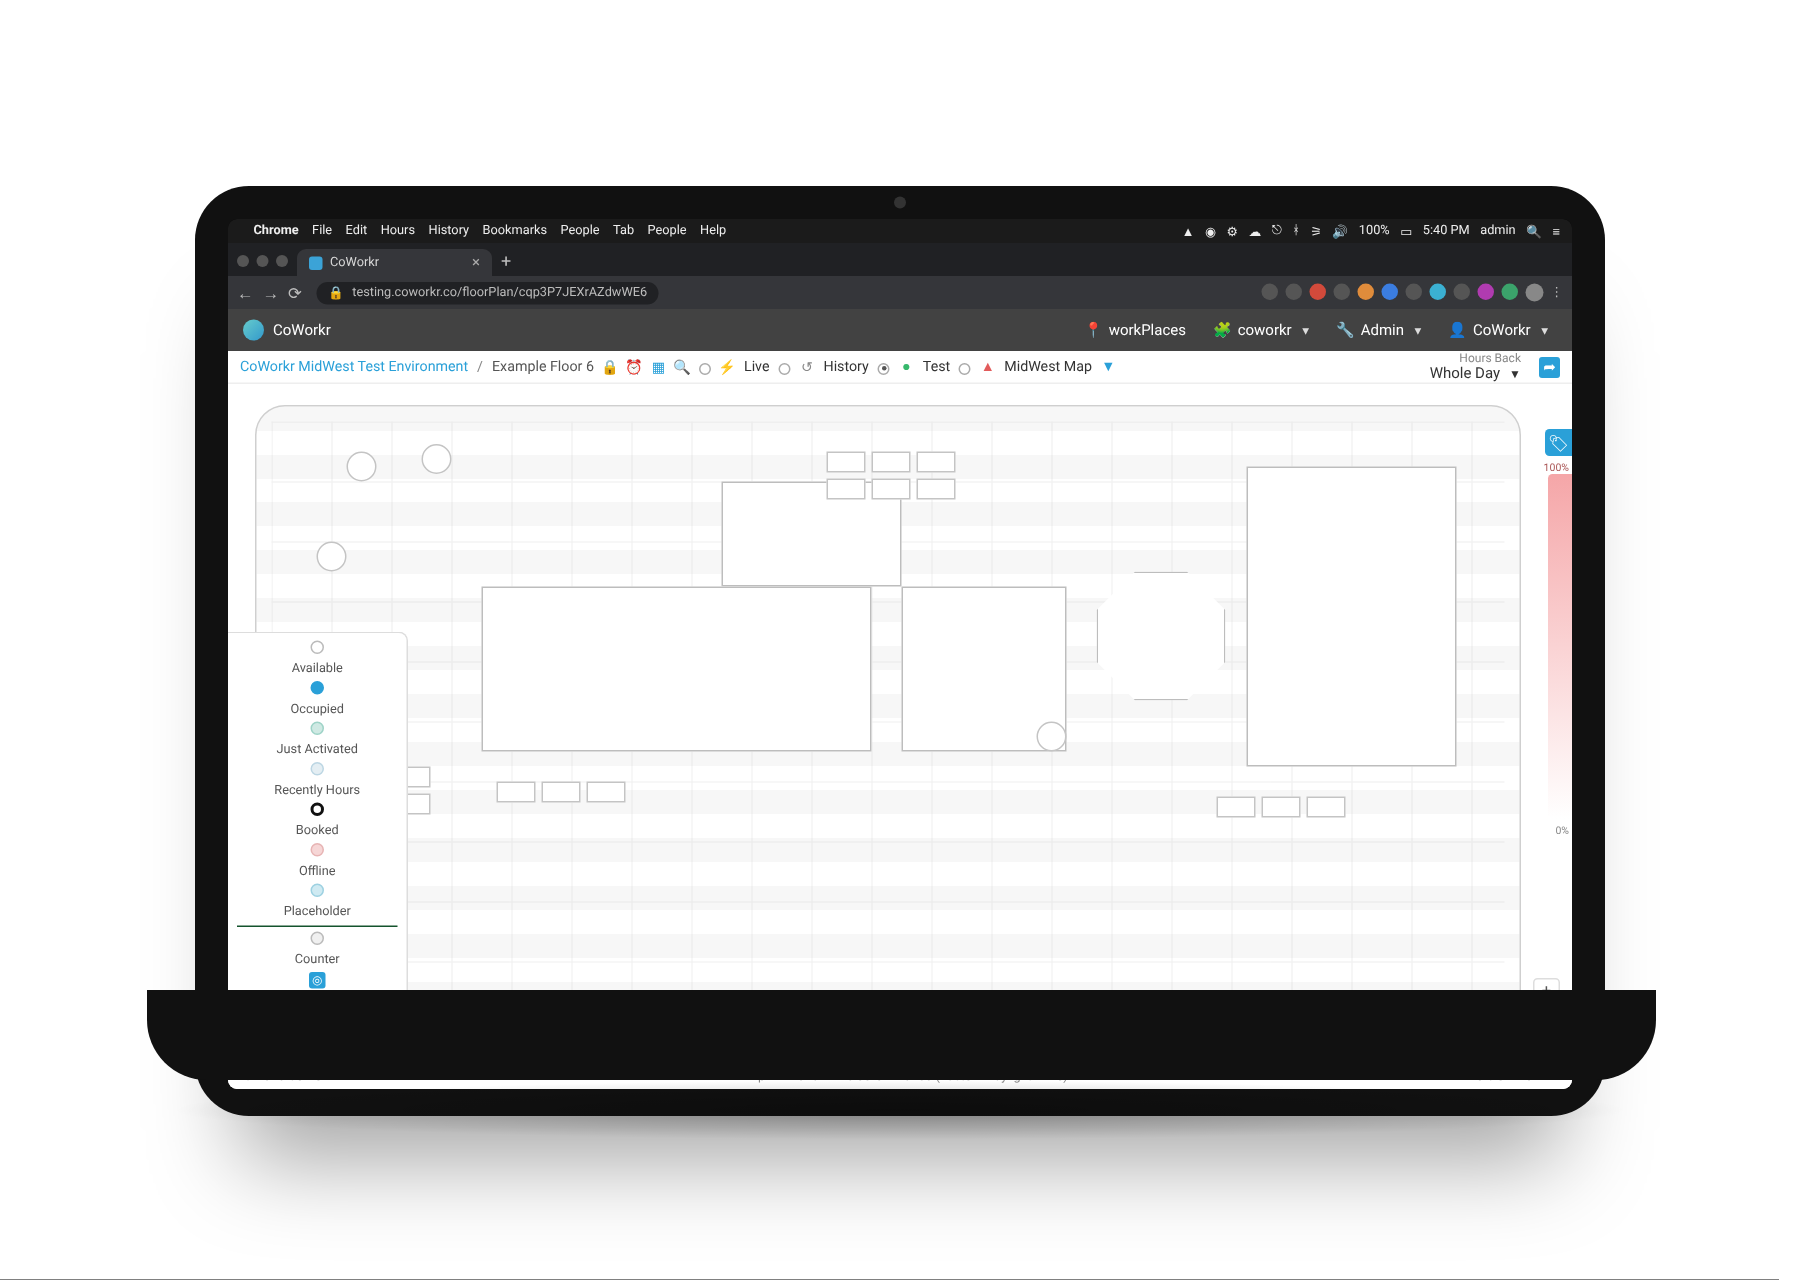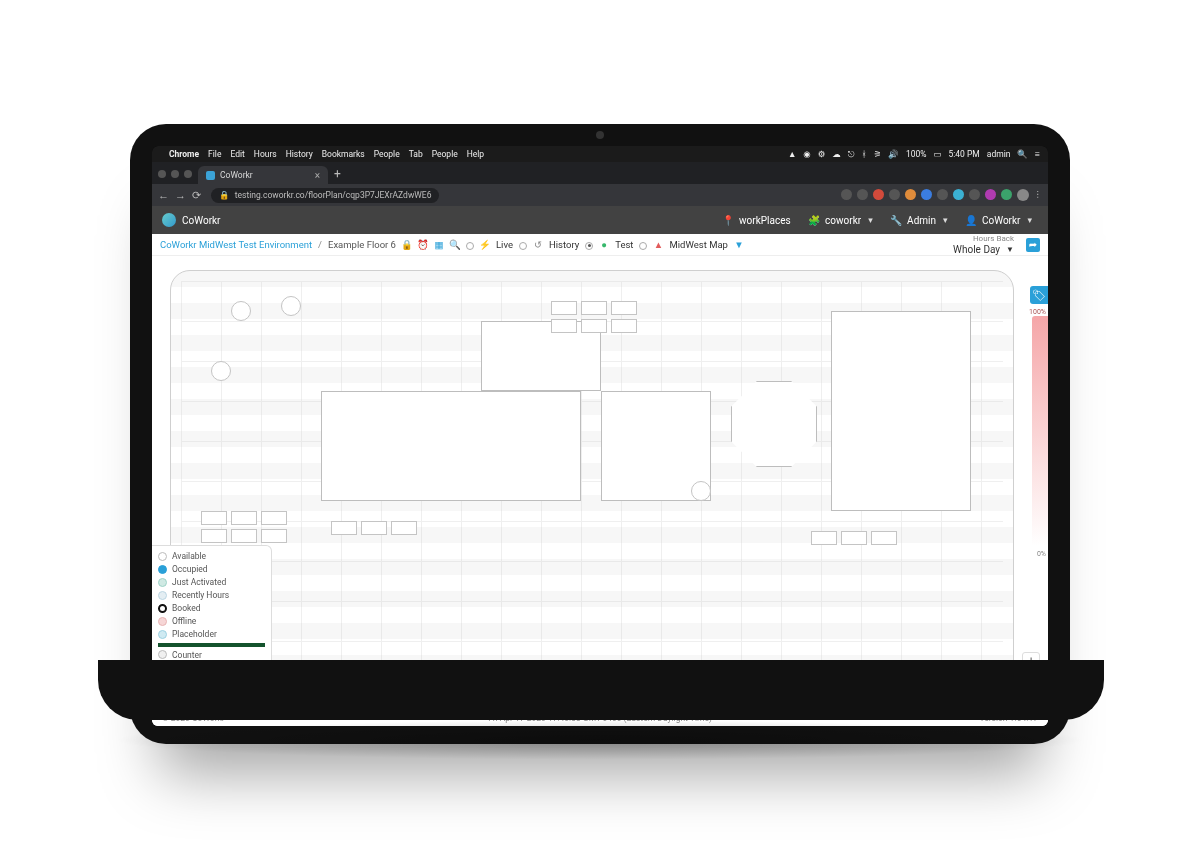--- a/index.html
+++ b/index.html
@@ -169,21 +169,21 @@
   .heat-bot{ position:absolute; right:2px; top:294px; font-size:7px; color:#888;}
   .tag-btn{ position:absolute; right:0; top:30px; width:18px;height:18px; background:#2aa0d8;
     border-radius:3px 0 0 3px; color:#fff; display:flex;align-items:center;justify-content:center; font-size:11px;}
 
   
   .legend{
     position:absolute; left:0; bottom:46px; width:120px;
     background:#fff; border:1px solid #ddd; border-left:none; border-radius:0 6px 6px 0;
     padding:4px 6px; font-size:8.5px; color:#555;
   }
-  .legend .row{ display:flex; align-items:center; gap:5px; padding:1.5px 0;}
+  .legend .row{ display:flex; align-items:center; gap:5px; padding:1.5px 0;flex-direction:column;}
   .dot{ width:9px;height:9px;border-radius:50%; border:1px solid #bbb; background:#fff; flex-shrink:0;}
   .dot.occ{ background:#2aa0d8; border-color:#2aa0d8;}
   .dot.act{ background:#cfe9e3; border-color:#9ed3c7;}
   .dot.rec{ background:#e4eef3; border-color:#bcd6e3;}
   .dot.book{ background:#fff; border:2px solid #111;}
   .dot.off{ background:#f6d6d6; border-color:#e7b4b4;}
   .dot.ph{ background:#cfeaf2; border-color:#9dd1e1;}
   .dot.cnt{ background:#f0f0f0;}
   .hub-ico{ width:11px;height:11px; background:#2aa0d8; border-radius:2px; display:flex;align-items:center;justify-content:center;color:#fff;font-size:8px;}
 
@@ -404,21 +404,21 @@
               <span>Booked</span>
             </div>
           <div class="row">
               <span class="dot off"></span>
               <span>Offline</span>
             </div>
           <div class="row">
               <span class="dot ph"></span>
               <span>Placeholder</span>
             </div>
-          <div class="row" style="border-top:4px solid #14532d;margin-top:2px;padding-top:3px">
+          <div class="row" style="border-top:1px solid #14532d;margin-top:2px;padding-top:3px">
               <span class="dot cnt"></span>
               <span>Counter</span>
             </div>
           <div class="row">
               <span class="hub-ico">◎</span>
               <span>Hub</span>
             </div>
         </div>
 
         <div class="chat-badge">💬</div>

